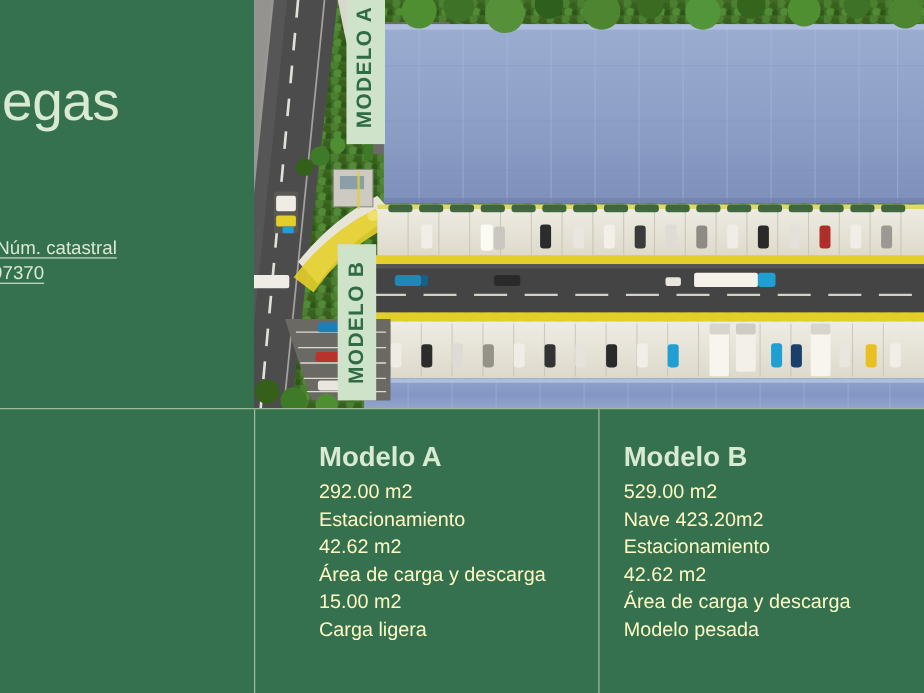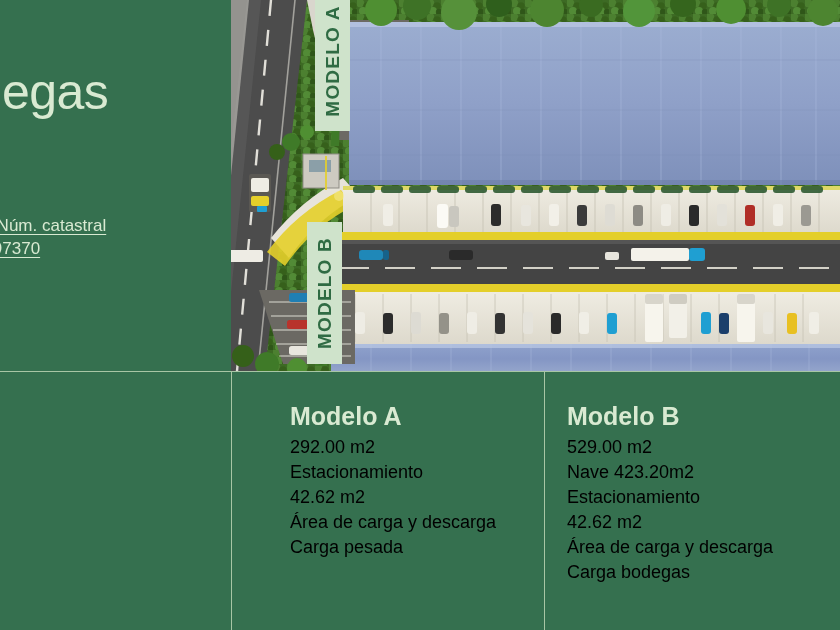--- a/index.html
+++ b/index.html
@@ -112,21 +112,21 @@
     font-size:25px;
     font-weight:700;
     color:#d9ead2;
     margin-bottom:4px;
     white-space:nowrap;
   }
   .model-line {
     font-size:18px;
     font-weight:400;
     line-height:25px;
-    color:#000000;
+    color:#fef9c3;
     white-space:nowrap;
   }
 </style>
 </head>
 <body>
 
 <div id="page">
 
   <div id="left-panel">
     <div id="left-inner">
@@ -438,26 +438,27 @@
   <div id="divider-horizontal"></div>
   <div class="divider-vertical" id="divider-v1"></div>
   <div class="divider-vertical" id="divider-v2"></div>
 
   <div class="model-col" id="model-col-a">
     <div class="model-title">Modelo A</div>
     <div class="model-line">292.00 m2</div>
     <div class="model-line">Estacionamiento</div>
     <div class="model-line">42.62 m2</div>
     <div class="model-line">Área de carga y descarga</div>
-    <div class="model-line">Carga pesada</div>
+    <div class="model-line">15.00 m2</div>
+    <div class="model-line">Carga ligera</div>
   </div>
 
   <div class="model-col" id="model-col-b">
     <div class="model-title">Modelo B</div>
     <div class="model-line">529.00 m2</div>
     <div class="model-line">Nave 423.20m2</div>
     <div class="model-line">Estacionamiento</div>
     <div class="model-line">42.62 m2</div>
     <div class="model-line">Área de carga y descarga</div>
-    <div class="model-line">Carga bodegas</div>
+    <div class="model-line">Modelo pesada</div>
   </div>
 
 </div>
 
 </body></html>

